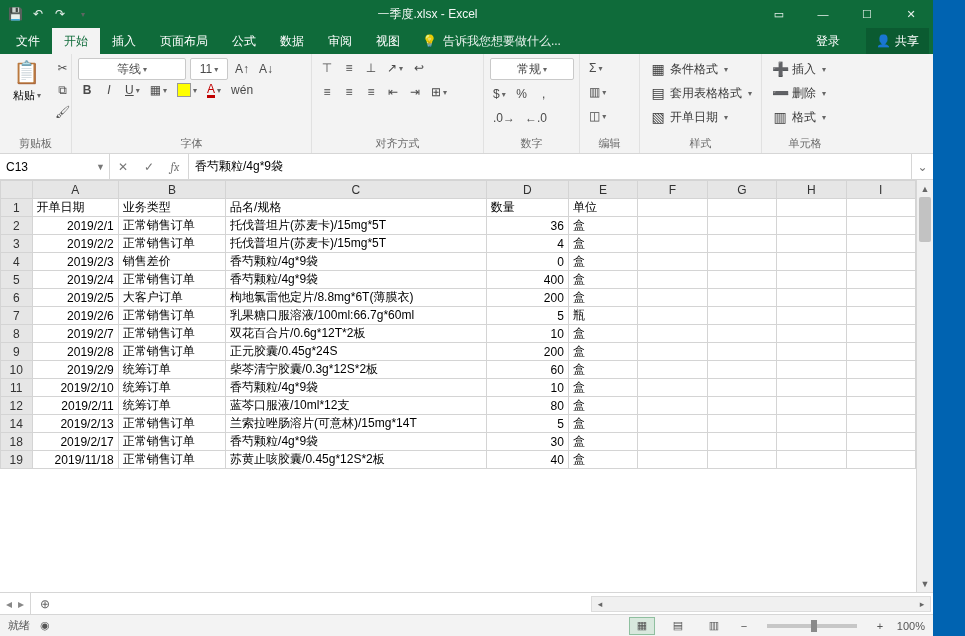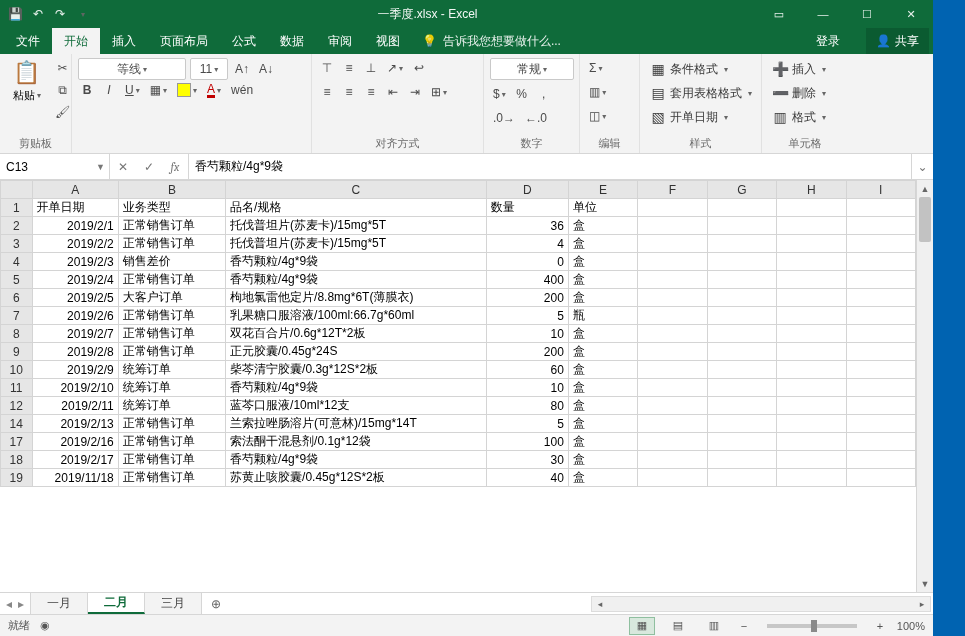--- a/index.html
+++ b/index.html
@@ -181,20 +181,21 @@
           <div class="smbtn dd">
                 <span class="swatch"></span>
               </div>
           <div class="smbtn dd">
                 <span class="fillA">A</span>
               </div>
           <div class="smbtn">wén</div>
         </div>
       </div>
         </div>
+      <div class="glabel">字体</div>
     </div>
 
     <div class="rgroup" style="width:172px;">
       <div class="body">
           <div class="col" style="gap:4px;">
         <div class="row">
           <div class="smbtn">⊤</div>
           <div class="smbtn">≡</div>
           <div class="smbtn">⊥</div>
           <div class="smbtn dd">↗</div>
@@ -487,32 +488,20 @@
               <td>正常销售订单</td>
               <td>兰索拉唑肠溶片(可意林)/15mg*14T</td>
               <td class="al-r">5</td>
               <td class="al-c">盒</td>
               <td></td>
               <td></td>
               <td></td>
               <td></td>
             </tr>
             <tr>
-              <td class="rh">17</td>
-              <td class="al-r">2019/2/16</td>
-              <td>正常销售订单</td>
-              <td>索法酮干混悬剂/0.1g*12袋</td>
-              <td class="al-r">100</td>
-              <td class="al-c">盒</td>
-              <td></td>
-              <td></td>
-              <td></td>
-              <td></td>
-            </tr>
-            <tr>
               <td class="rh">18</td>
               <td class="al-r">2019/2/17</td>
               <td>正常销售订单</td>
               <td>香芍颗粒/4g*9袋</td>
               <td class="al-r">30</td>
               <td class="al-c">盒</td>
               <td></td>
               <td></td>
               <td></td>
               <td></td>
@@ -538,25 +527,20 @@
           <div class="thumb"></div>
         </div>
       <div class="arr">▼</div>
     </div>
   </div>
 
   <div class="sheetbar">
     <div class="navbtns">
       <span>◂</span>
       <span>▸</span>
-    </div>
-    <div class="stabs">
-      <div class="stab">一月</div>
-      <div class="stab active">二月</div>
-      <div class="stab">三月</div>
     </div>
     <div class="addsh">⊕</div>
     <div class="hsc">
       <div class="hscroll">
         <div class="ha">◂</div>
         <div class="ht">
             <div class="hthumb"></div>
           </div>
         <div class="ha">▸</div>
       </div>

